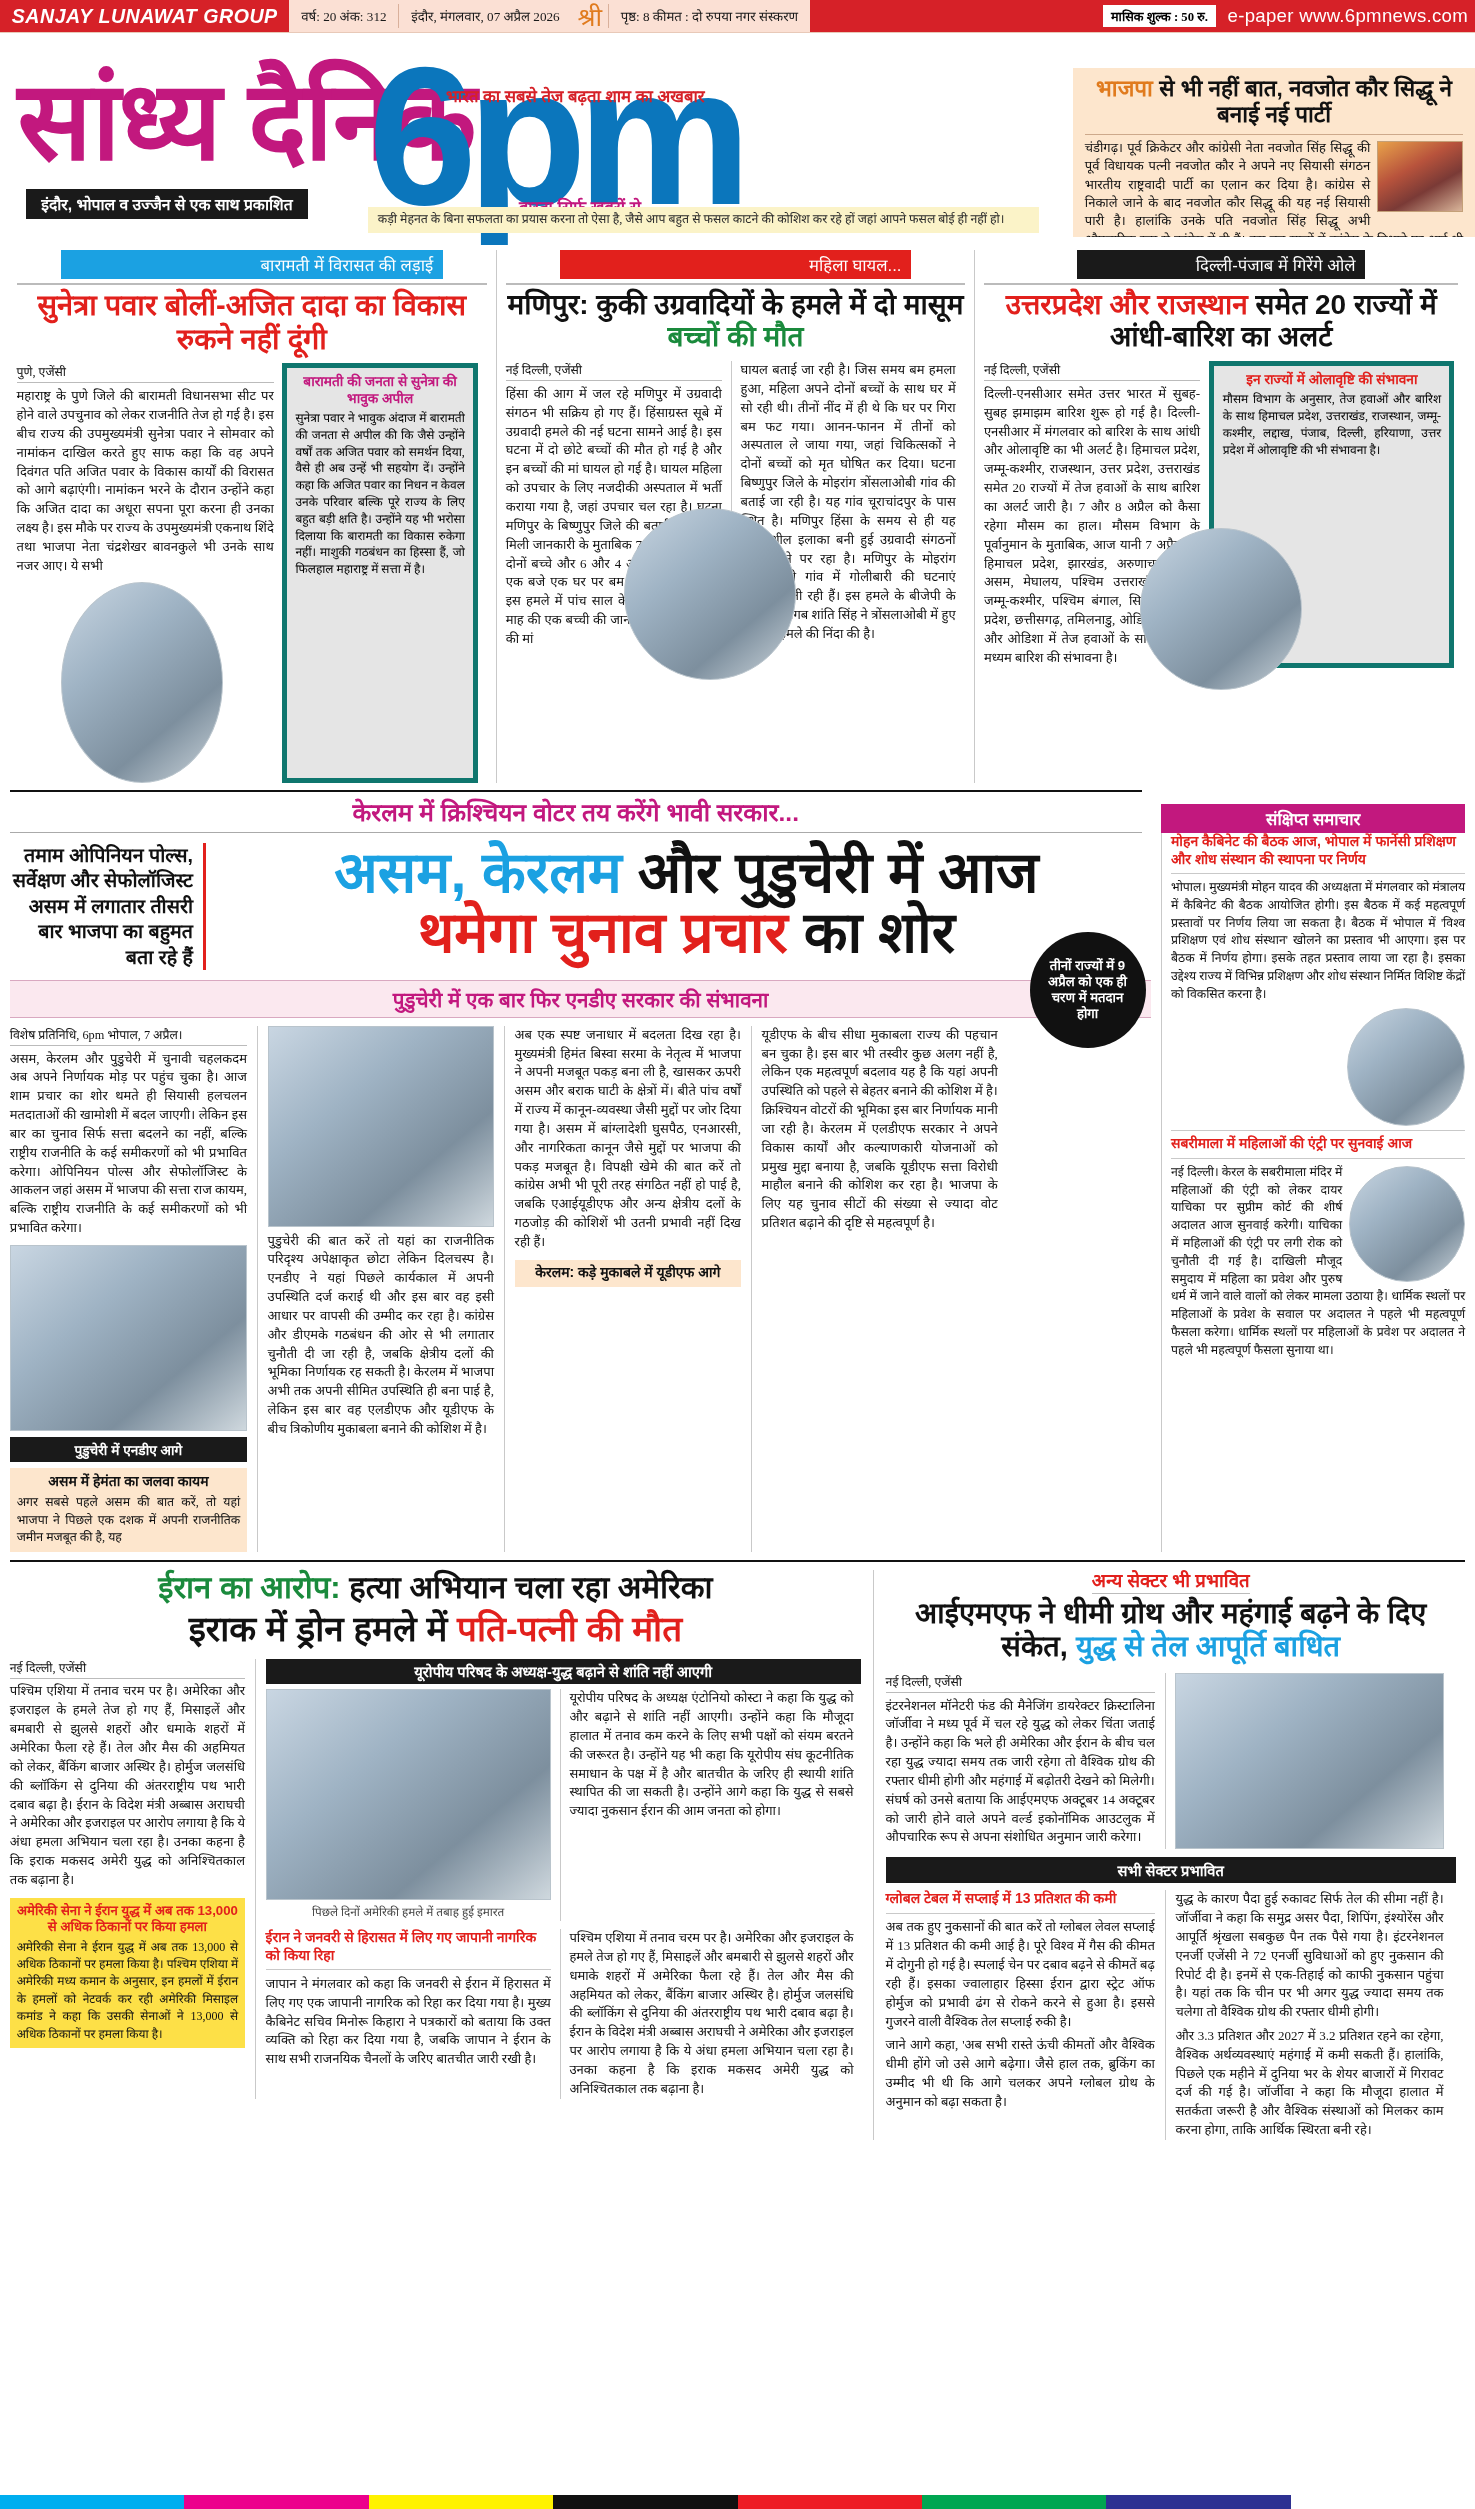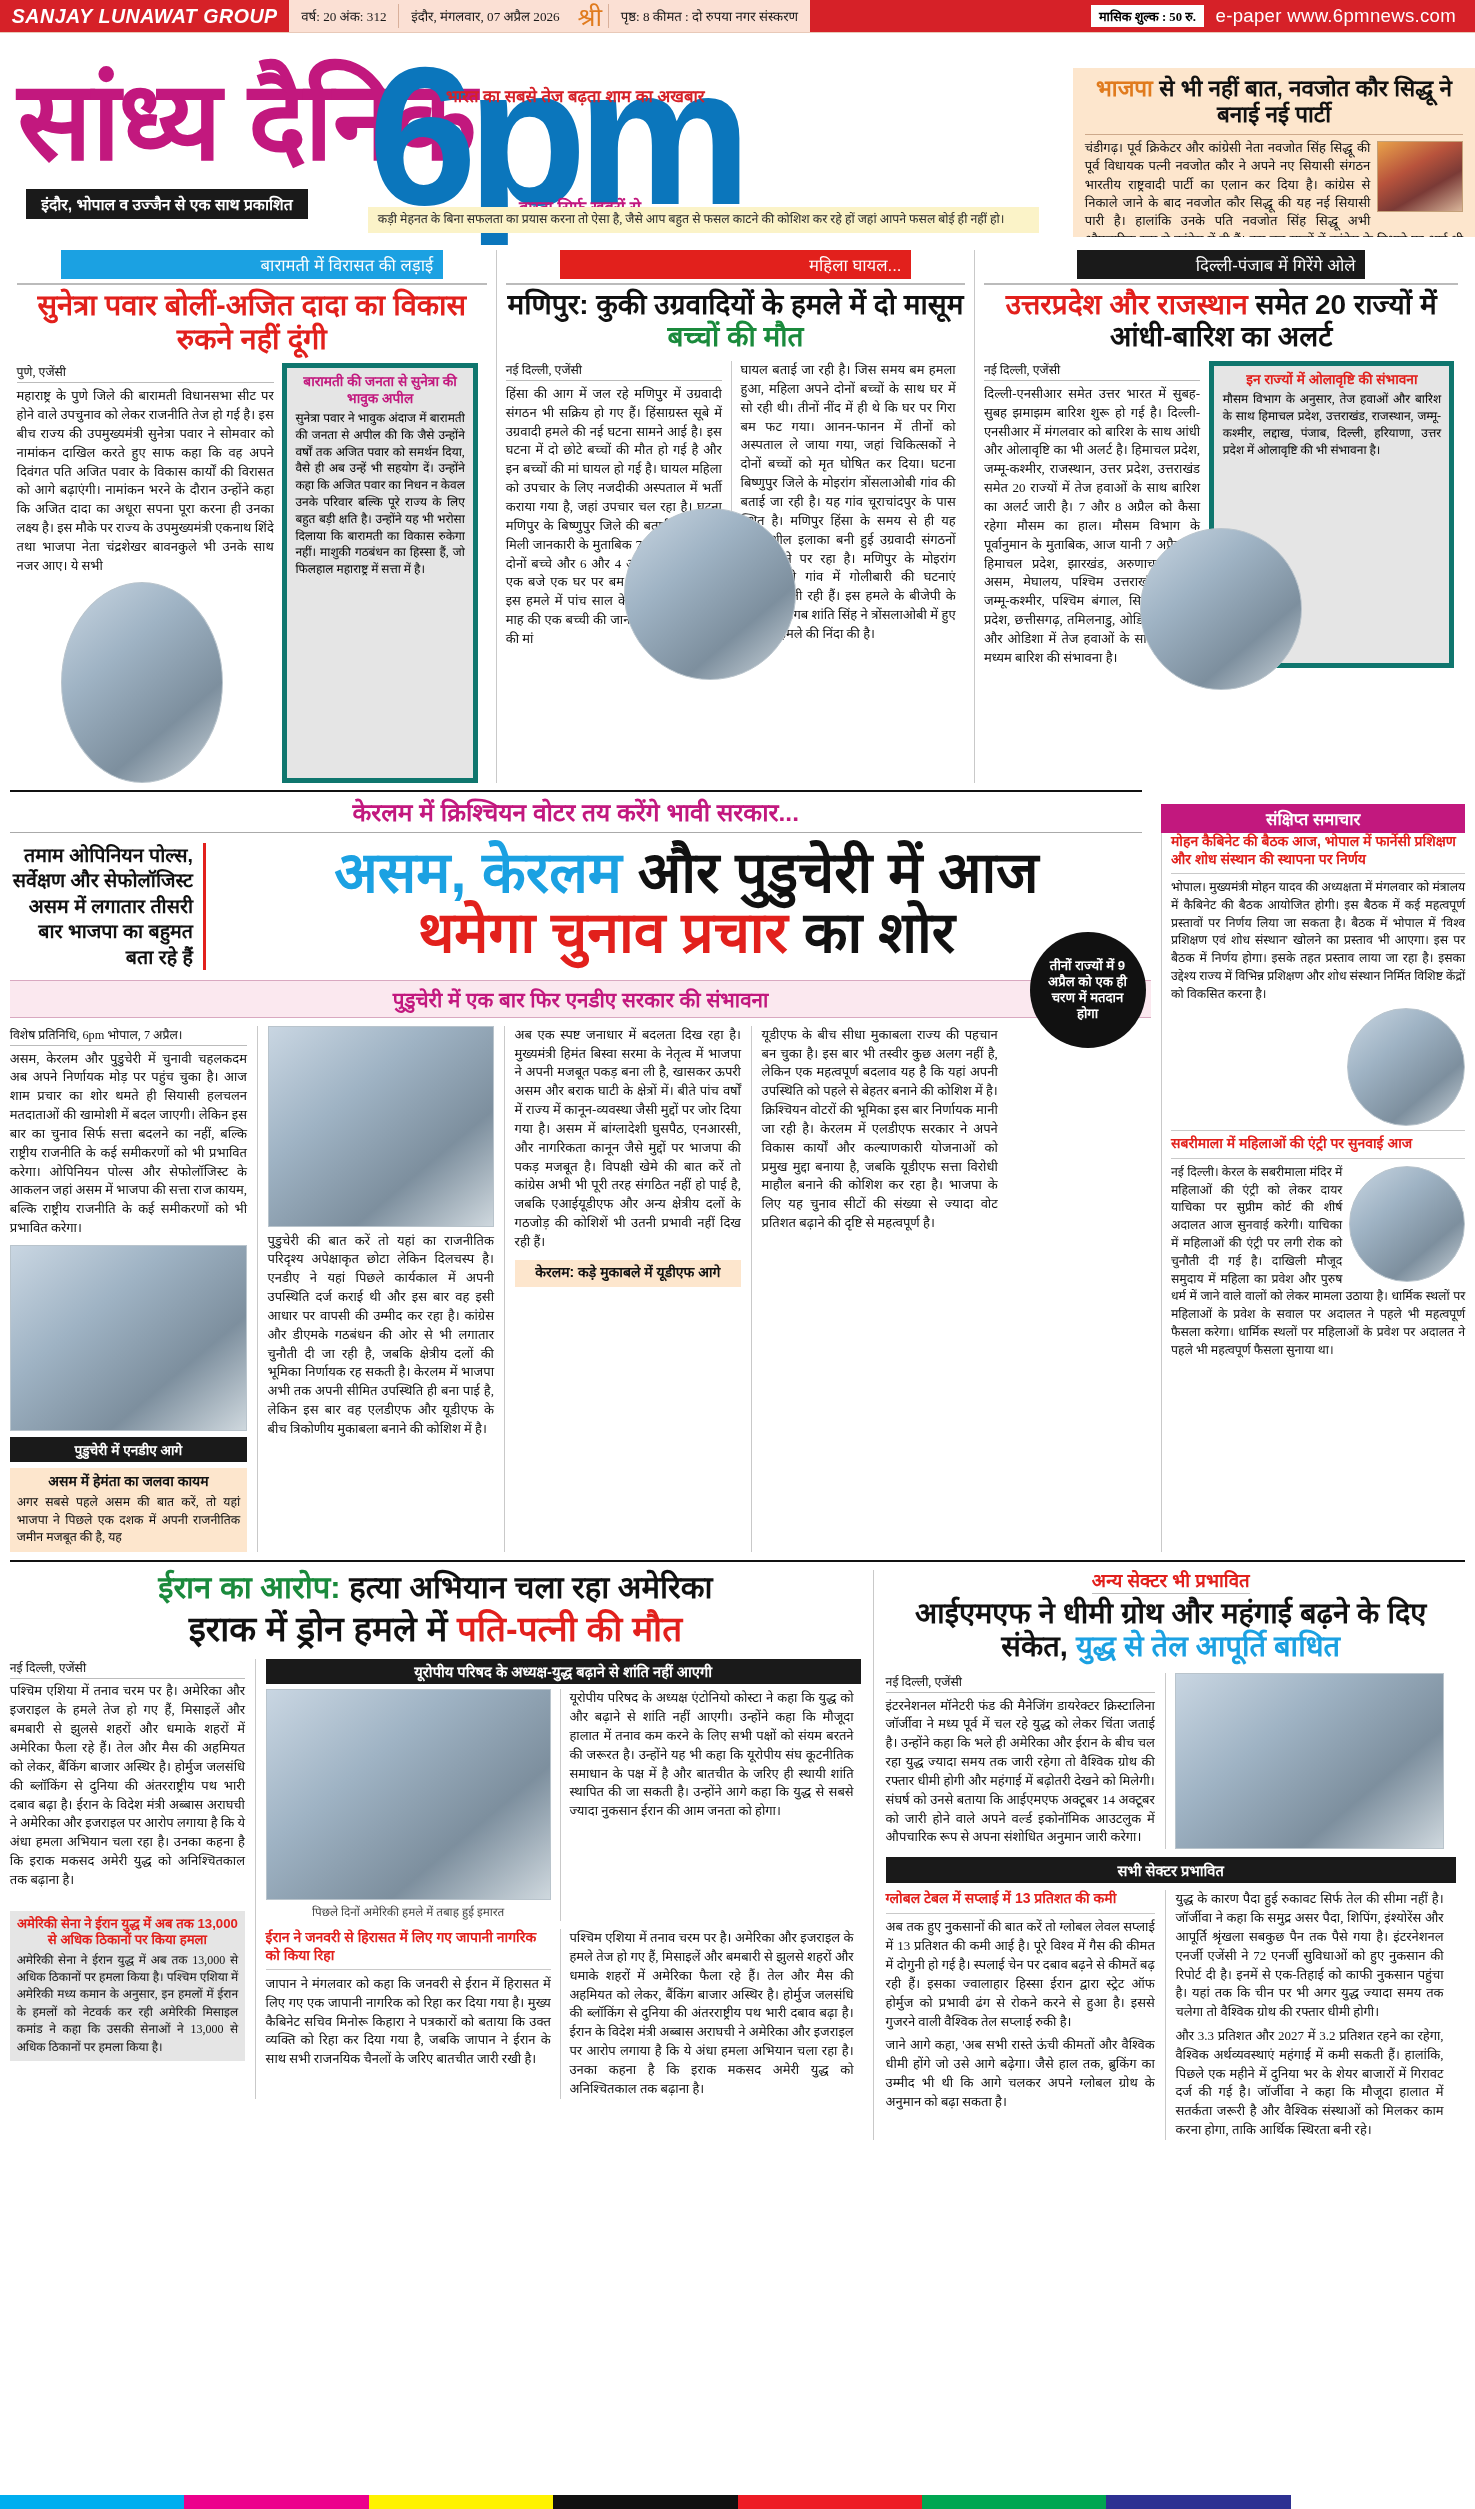--- a/index.html
+++ b/index.html
@@ -12,21 +12,21 @@
   .page { position: relative; width: 1475px; height: 2509px; background:#fff; }
 
   
   .topbar { display:flex; align-items:stretch; height:33px; background:#fbe0d4; border-bottom:1px solid #e8c9b8;}
   .tb-logo { background:#d62128; color:#fff; font-family:"Liberation Sans",sans-serif;
              font-weight:bold; font-size:19.6px; letter-spacing:0.5px; display:flex;
              align-items:center; padding:0 11.8px; white-space:nowrap; font-style:italic; }
   .tb-cell { display:flex; align-items:center; padding:0 11.8px; font-size:13.2px; color:#1a1a1a; white-space:nowrap;}
   .tb-sep { width:1px; background:#d9b09b; margin:3.9px 0; }
   .tb-red { background:#d62128; color:#fff; flex:1; display:flex; align-items:center;
-            justify-content:flex-end; padding-right:19px; }
+            justify-content:flex-end; padding-right:7px; }
   .tb-fee { background:#fff; border:2px solid #d62128; color:#000; font-weight:bold;
             font-size:12.7px; padding:2px 7.8px; margin:2.9px 9.8px 2.9px 0; white-space:nowrap;}
   .tb-epaper { color:#fff; font-family:"Liberation Sans",sans-serif; font-size:18.6px; letter-spacing:0.3px;}
   .om { color:#e07b1e; font-size:25.5px; padding:0 5.9px; display:flex; align-items:center;}
 
   
   .masthead { position:relative; height:211px; }
   .mh-hindi { position:absolute; left:17.6px; top:33px; font-size:110px; line-height:1;
               color:#c2187e; font-weight:bold; letter-spacing:-2px;
               font-family:"Liberation Sans",sans-serif;text-align:center; }
@@ -303,21 +303,21 @@
   <div style="display:flex;padding:0 9.8px;">
 
     <div style="width:863px;padding-right:11.8px">
       <div class="hl" style="font-size:31px;text-align:center"><span class="grn">ईरान का आरोप:</span><span class="blk"> हत्या अभियान चला रहा अमेरिका</span></div>
       <div class="hl" style="font-size:35px;text-align:center;margin-top:3.9px"><span class="blk">इराक में ड्रोन हमले में </span><span class="red">पति-पत्नी की मौत</span></div>
 
       <div style="display:flex;margin-top:9.8px;">
         <div style="width:245px;padding-right:9.8px">
           <div class="byline">नई दिल्ली, एजेंसी</div>
           <div class="body-txt">पश्चिम एशिया में तनाव चरम पर है। अमेरिका और इजराइल के हमले तेज हो गए हैं, मिसाइलें और बमबारी से झुलसे शहरों और धमाके शहरों में अमेरिका फैला रहे हैं। तेल और मैस की अहमियत को लेकर, बैंकिंग बाजार अस्थिर है। होर्मुज जलसंधि की ब्लॉकिंग से दुनिया की अंतरराष्ट्रीय पथ भारी दबाव बढ़ा है। ईरान के विदेश मंत्री अब्बास अराघची ने अमेरिका और इजराइल पर आरोप लगाया है कि ये अंधा हमला अभियान चला रहा है। उनका कहना है कि इराक मकसद अमेरी युद्ध को अनिश्चितकाल तक बढ़ाना है।</div>
-          <div class="mini-box" style="margin-top:21px;background:#e5e5e5;border:none">
+          <div class="mini-box" style="margin-top:8px;background:#fde047;border:none">
             <h5>अमेरिकी सेना ने ईरान युद्ध में अब तक 13,000 से अधिक ठिकानों पर किया हमला</h5>
             <div class="body-txt" style="font-size:12px">अमेरिकी सेना ने ईरान युद्ध में अब तक 13,000 से अधिक ठिकानों पर हमला किया है। पश्चिम एशिया में अमेरिकी मध्य कमान के अनुसार, इन हमलों में ईरान के हमलों को नेटवर्क कर रही अमेरिकी मिसाइल कमांड ने कहा कि उसकी सेनाओं ने 13,000 से अधिक ठिकानों पर हमला किया है।</div>
           </div>
         </div>
 
         <div class="col-sep" style="width:606px;padding-left:9.8px">
           <div class="boxhl">यूरोपीय परिषद के अध्यक्ष-युद्ध बढ़ाने से शांति नहीं आएगी</div>
           <div style="display:flex;margin-top:4.9px">
             <div style="width:294px;padding-right:8.8px">
               <div class="photo" style="height:211px"></div>

